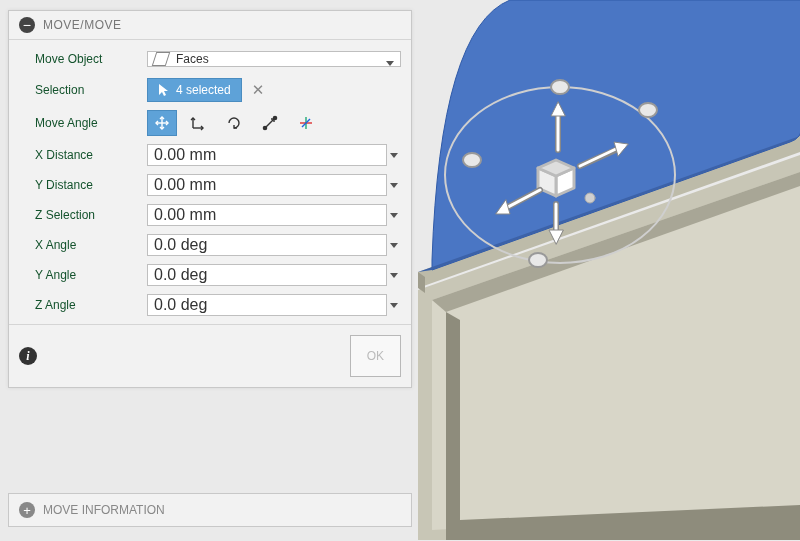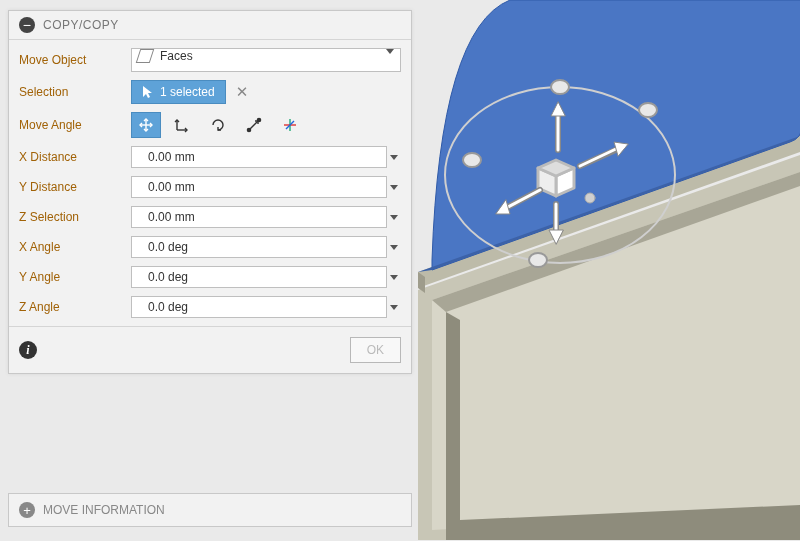--- a/index.html
+++ b/index.html
@@ -67,36 +67,37 @@
   }
   .panel-body { padding: 4px 0; }
   .row {
     display: flex;
     align-items: center;
     padding: 4px 10px;
     min-height: 30px;
   }
   .row .label {
     width: 112px;
-    color: #a16207;
+    color: #14532d;
+    margin-left: 16px;
   }
   .control-area {
     flex: 1;
     display: flex;
     align-items: center;
     gap: 6px;
   }
   
   .dropdown {
     flex: 1;
-    height: 24px;
+    height: 16px;
     border: 1px solid #bfbfbf;
     background: #fff;
     display: flex;
-    align-items: flex-start;
+    align-items: flex-end;
     padding: 0 6px;
     position: relative;
     cursor: pointer;
   }
   .dropdown .dd-icon {
     width: 14px; height: 14px;
     border: 1px solid #888;
     transform: skewX(-18deg);
     margin-right: 8px;
     background: #fff;
@@ -145,22 +146,22 @@
   
   .num-input {
     flex: 1;
     display: flex;
     align-items: center;
   }
   .num-input input {
     flex: 1;
     height: 22px;
     border: 1px solid #bfbfbf;
-    padding: 0 16px;
-    font-size: 12px;
+    padding: 0 6px;
+    font-size: 16px;
     color: #333;
     outline: none;
   }
   .num-input .dd-arrow-box {
     width: 14px;
     display: flex;
     align-items: center;
     justify-content: center;
   }
   .num-input .dd-arrow-box::after {
@@ -187,21 +188,21 @@
     font-weight: bold;
     font-family: Georgia, serif;
     display: flex;
     align-items: center;
     justify-content: center;
     font-size: 12px;
     cursor: pointer;
   }
   .spacer { flex: 1; }
   .btn {
-    height: 26px;
+    height: 42px;
     padding: 0 16px;
     border: 1px solid #b8b8b8;
     background: linear-gradient(#fdfdfd,#eee);
     cursor: pointer;
     font-size: 12px;
     color: #444;
   }
   .btn[disabled] {
     color: #bbb;
     background: #f8f8f8;
@@ -287,21 +288,21 @@
         <line x1="556" y1="204" x2="556" y2="234"></line>
         <polygon points="556,244 549,230 563,230" fill="#fff" stroke="#888" stroke-width="1"></polygon>
       </g>
     </g>
   </g>
 </svg>
 
 <div class="panel">
   <div class="panel-header">
     <div class="collapse-btn">−</div>
-    <span>COPY/COPY</span>
+    <span>MOVE/MOVE</span>
   </div>
 
   <div class="panel-body">
 
     <div class="row">
       <div class="label">Move Object</div>
       <div class="control-area">
         <div class="dropdown">
           <div class="dd-icon"></div>
           <span>Faces</span>
@@ -310,21 +311,21 @@
       </div>
     </div>
 
     <div class="row">
       <div class="label">Selection</div>
       <div class="control-area">
         <div class="sel-chip">
           <svg class="cursor-glyph" viewBox="0 0 12 14">
             <path d="M1 1 L1 12 L4 9 L6 13 L8 12 L6 8 L10 8 Z" fill="#fff"></path>
           </svg>
-          <span>1 selected</span>
+          <span>4 selected</span>
         </div>
         <span class="sel-clear">✕</span>
       </div>
     </div>
 
     <div class="row">
       <div class="label">Move Angle</div>
       <div class="control-area">
         <div class="icon-btn selected">
           <svg width="18" height="18" viewBox="0 0 18 18">

